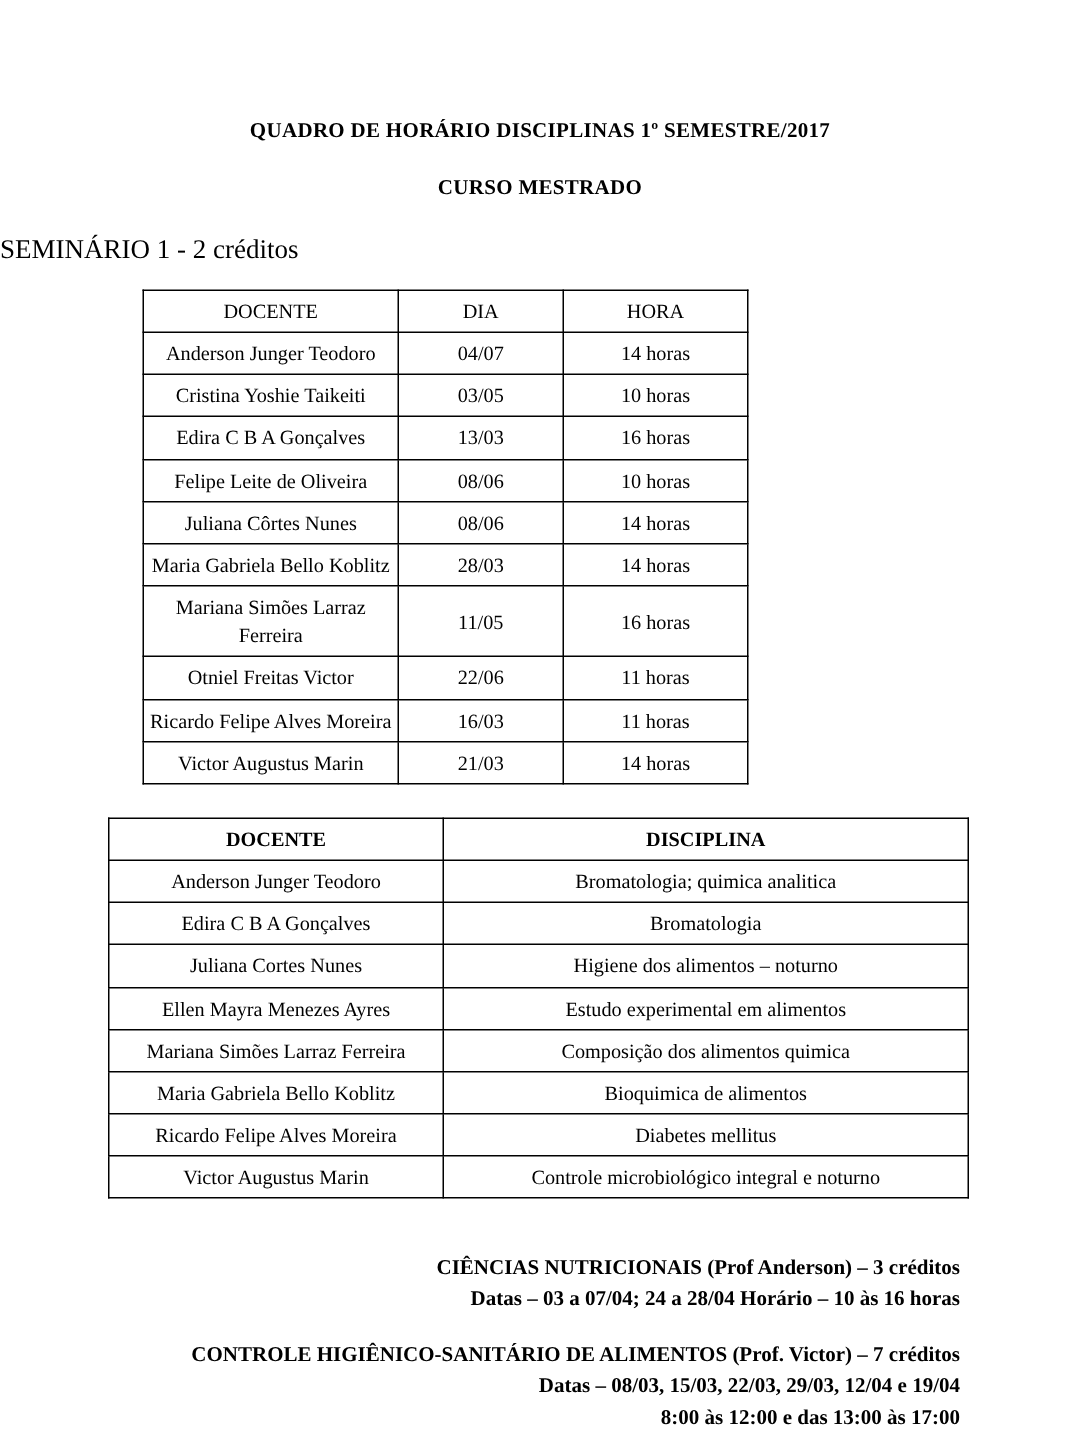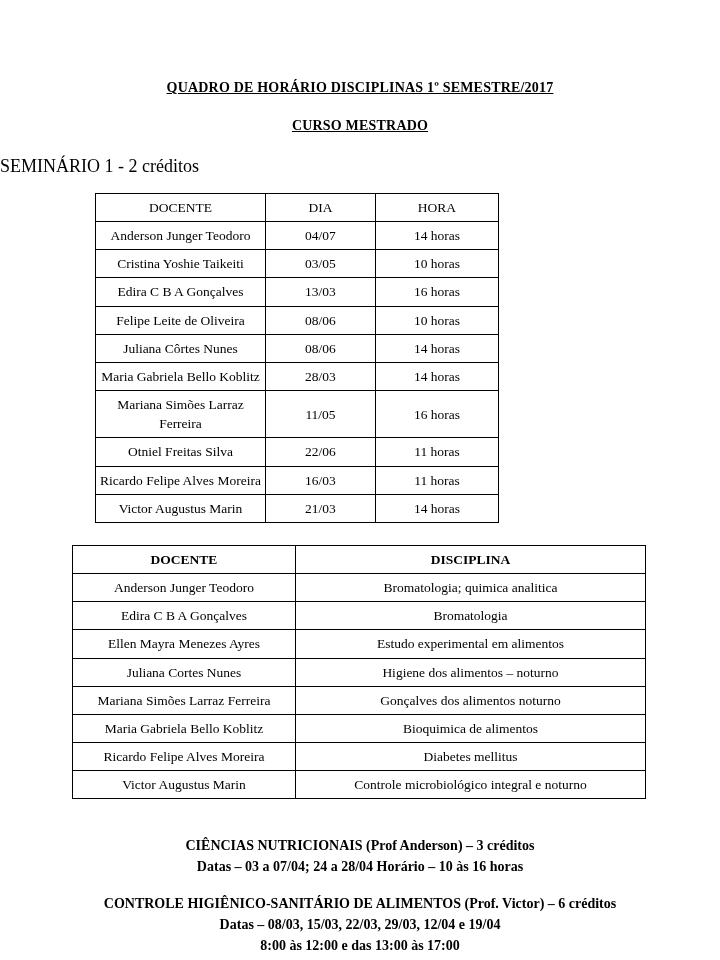--- a/index.html
+++ b/index.html
@@ -21,21 +21,20 @@
     height: 960px;
   }
   .heading {
     text-align: center;
     font-weight: bold;
     font-size: 14px;
     margin: 0 0 22px 0;
     letter-spacing: 0.2px;
   }
   .heading.underline span {
-    text-decoration: underline;
   }
   .section-heading {
     text-align: left;
     font-weight: normal;
     font-size: 18px;
     margin: 0 0 16px 0;
   }
   table {
     border-collapse: collapse;
     font-size: 13.5px;
@@ -62,21 +61,21 @@
   
   #estagio-table {
     margin-left: 72px;
     width: 573px;
     margin-bottom: 38px;
   }
   #estagio-table th { font-weight: bold; }
   #estagio-table col.c1 { width: 223px; }
   #estagio-table col.c2 { width: 350px; }
   .notes {
-    text-align: center;
+    text-align: right;
     font-weight: bold;
     font-size: 14px;
   }
   .note-block {
     margin: 0 auto 18px auto;
     max-width: 560px;
     line-height: 1.35;
   }
   .note-line { margin: 2px 0; }
 </style>
@@ -134,21 +133,21 @@
           <td>Maria Gabriela Bello Koblitz</td>
           <td>28/03</td>
           <td>14 horas</td>
         </tr>
         <tr>
           <td>Mariana Simões Larraz Ferreira</td>
           <td>11/05</td>
           <td>16 horas</td>
         </tr>
         <tr>
-          <td>Otniel Freitas Silva</td>
+          <td>Otniel Freitas Victor</td>
           <td>22/06</td>
           <td>11 horas</td>
         </tr>
         <tr>
           <td>Ricardo Felipe Alves Moreira</td>
           <td>16/03</td>
           <td>11 horas</td>
         </tr>
         <tr>
           <td>Victor Augustus Marin</td>
@@ -173,30 +172,30 @@
     <tbody>
         <tr>
           <td>Anderson Junger Teodoro</td>
           <td>Bromatologia; quimica analitica</td>
         </tr>
         <tr>
           <td>Edira C B A Gonçalves</td>
           <td>Bromatologia</td>
         </tr>
         <tr>
+          <td>Juliana Cortes Nunes</td>
+          <td>Higiene dos alimentos – noturno</td>
+        </tr>
+        <tr>
           <td>Ellen Mayra Menezes Ayres</td>
           <td>Estudo experimental em alimentos</td>
         </tr>
         <tr>
-          <td>Juliana Cortes Nunes</td>
-          <td>Higiene dos alimentos – noturno</td>
-        </tr>
-        <tr>
           <td>Mariana Simões Larraz Ferreira</td>
-          <td>Gonçalves dos alimentos noturno</td>
+          <td>Composição dos alimentos quimica</td>
         </tr>
         <tr>
           <td>Maria Gabriela Bello Koblitz</td>
           <td>Bioquimica de alimentos</td>
         </tr>
         <tr>
           <td>Ricardo Felipe Alves Moreira</td>
           <td>Diabetes mellitus</td>
         </tr>
         <tr>
@@ -205,19 +204,19 @@
         </tr>
       </tbody>
   </table>
 
   <div class="notes">
     <div class="note-block">
       <div class="note-line">CIÊNCIAS NUTRICIONAIS (Prof Anderson) – 3 créditos</div>
       <div class="note-line">Datas – 03 a 07/04; 24 a 28/04  Horário – 10 às 16 horas</div>
     </div>
     <div class="note-block">
-      <div class="note-line">CONTROLE HIGIÊNICO-SANITÁRIO DE ALIMENTOS (Prof. Victor) – 6 créditos</div>
+      <div class="note-line">CONTROLE HIGIÊNICO-SANITÁRIO DE ALIMENTOS (Prof. Victor) – 7 créditos</div>
       <div class="note-line">Datas – 08/03, 15/03, 22/03, 29/03, 12/04 e 19/04</div>
       <div class="note-line">8:00 às 12:00 e das 13:00 às 17:00</div>
     </div>
   </div>
 
 </div>
 
 </body></html>

